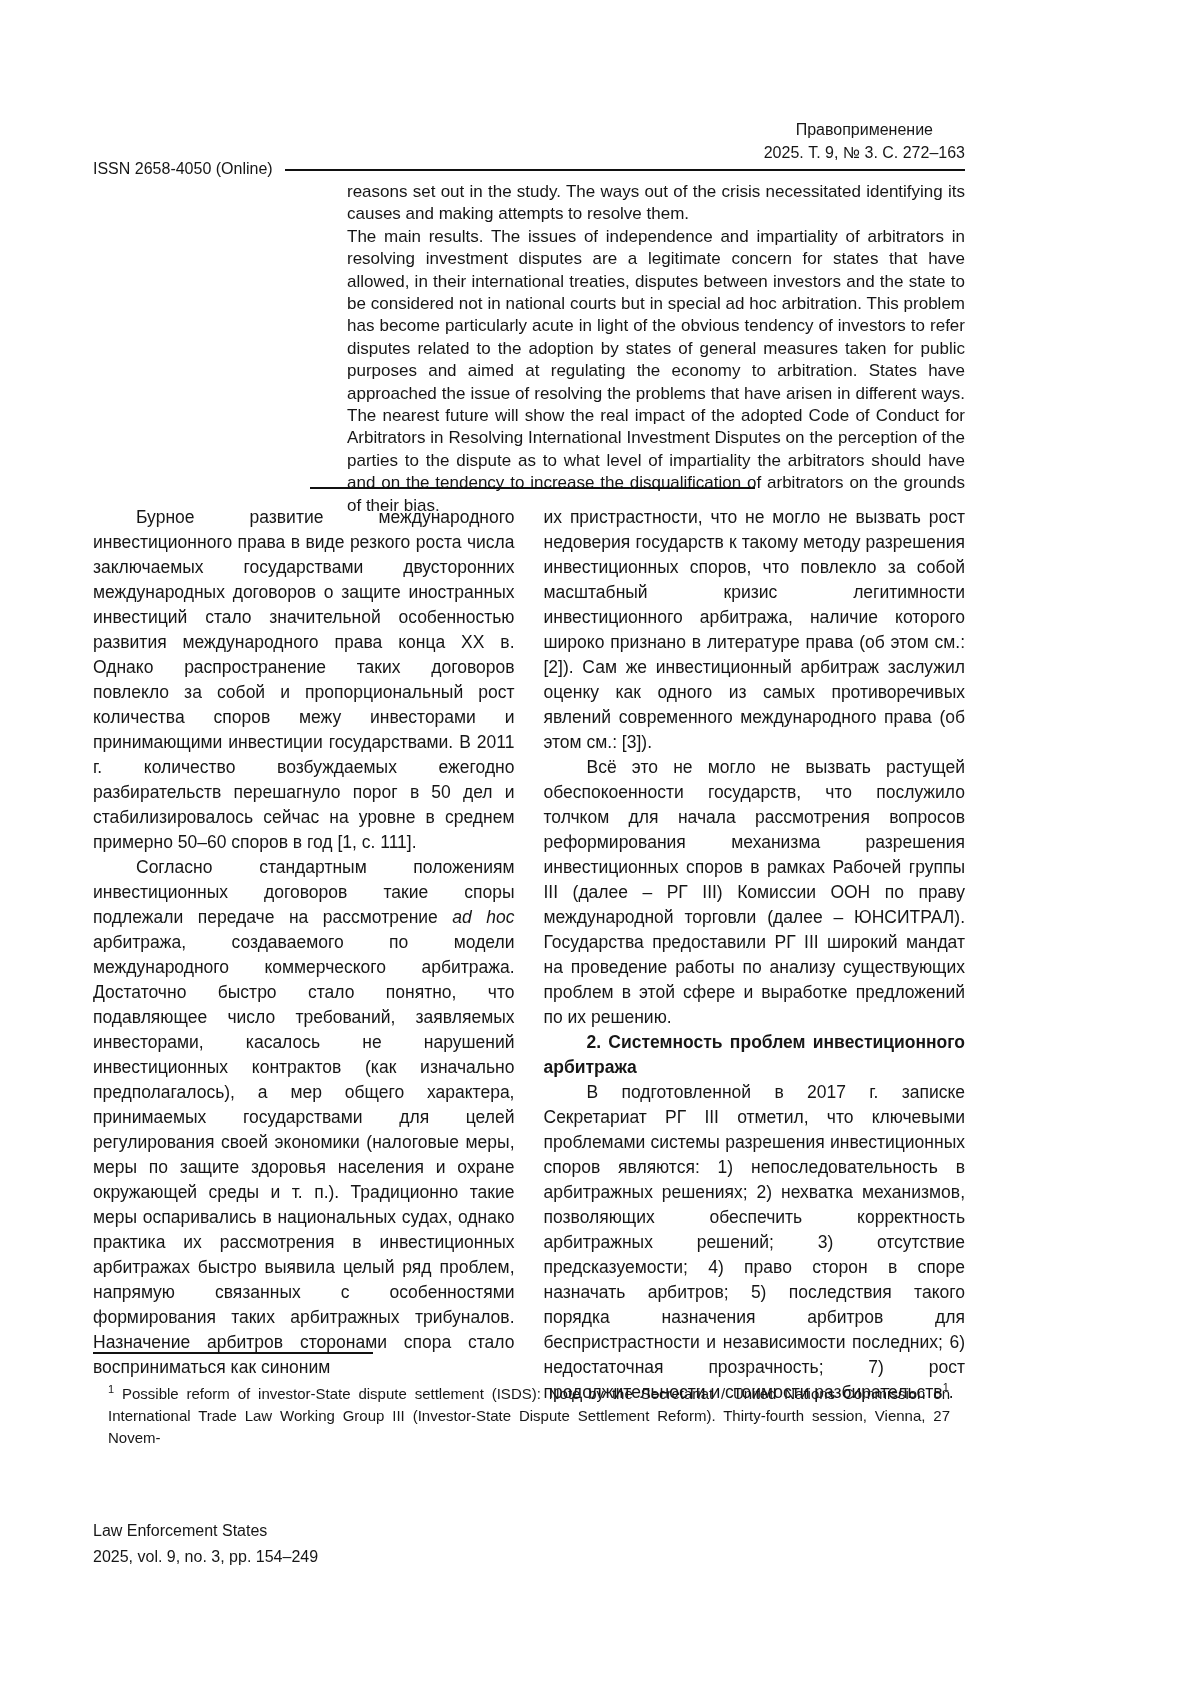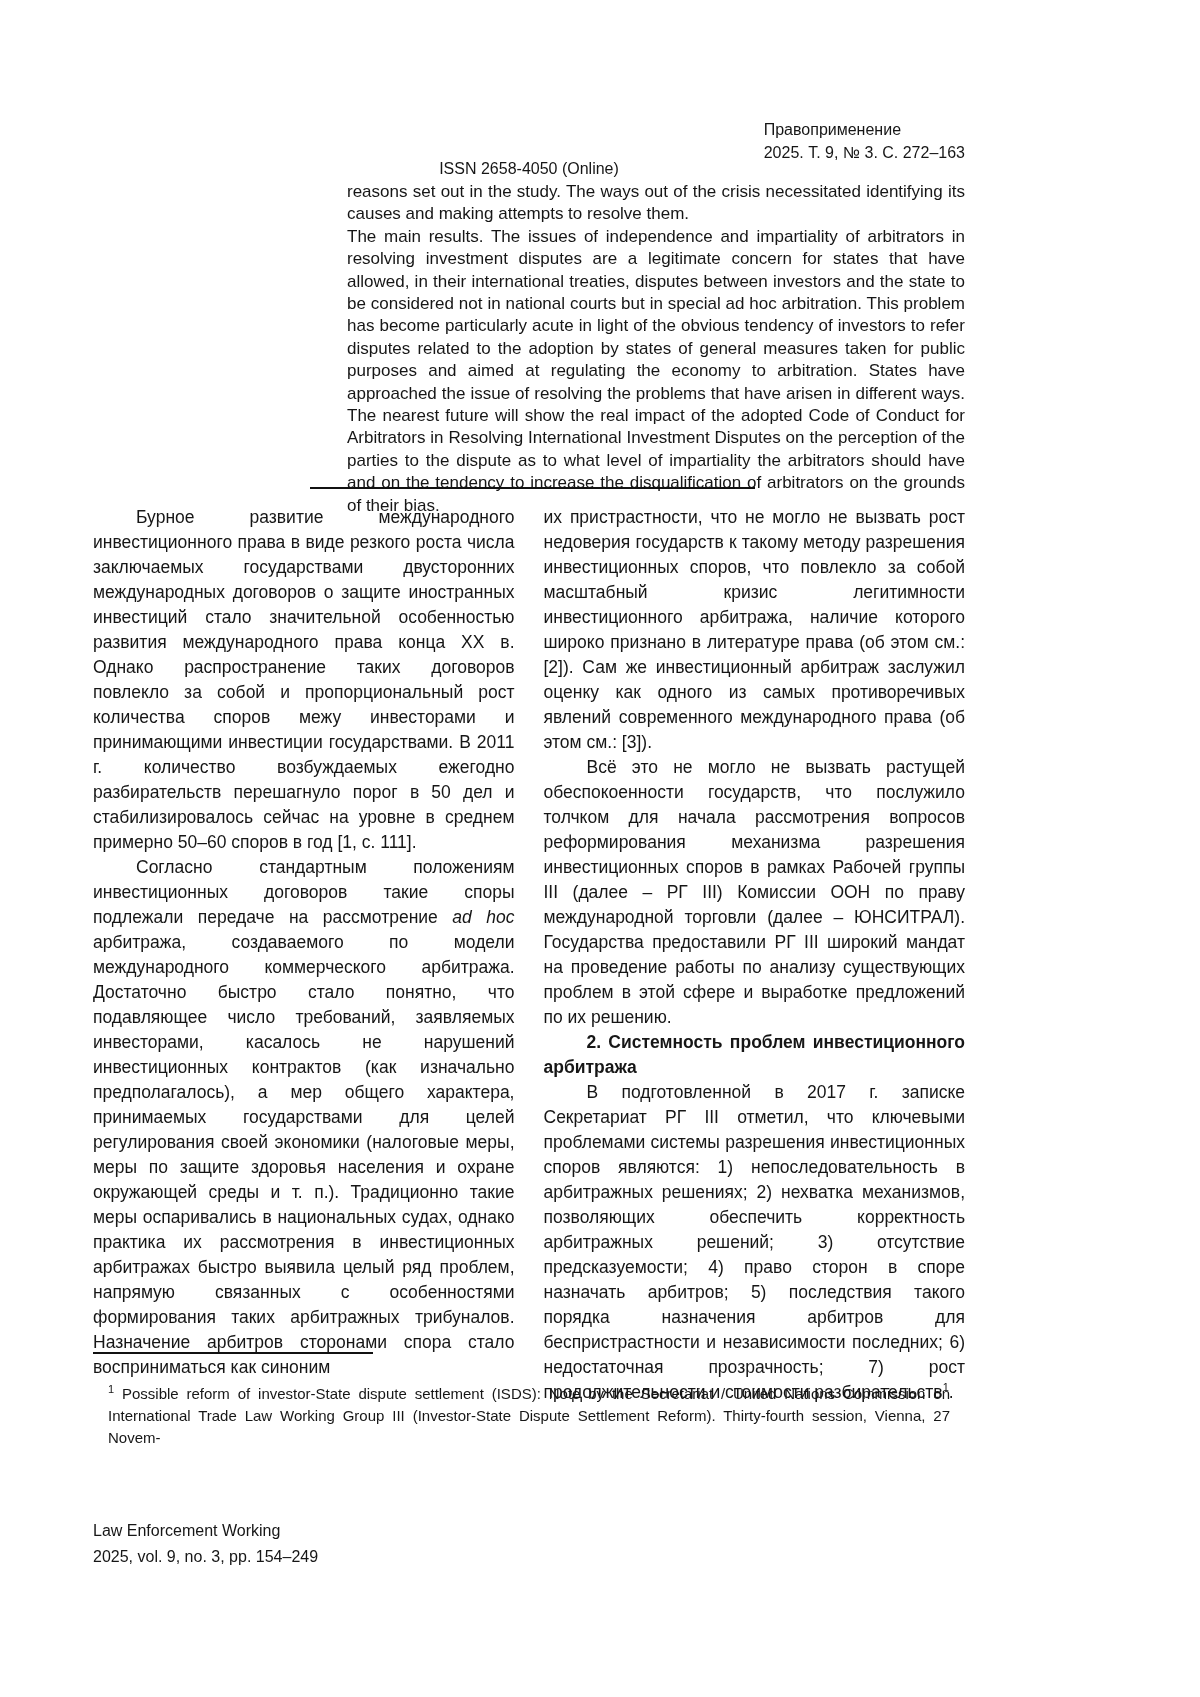--- a/index.html
+++ b/index.html
@@ -8,27 +8,26 @@
     position:relative;
     width:1200px; height:1697px;
     background:#ffffff;
     color:#161616;
     font-family:"Liberation Sans","DejaVu Sans",sans-serif;
     overflow:hidden;
   }
   
   .hdr-right {
     position:absolute; top:118px; right:235px;
-    text-align:left; font-size:16px; line-height:23px;
+    text-align:center; font-size:16px; line-height:23px;
   }
   .issn-row {
     position:absolute; top:160px; left:93px; width:872px;
     display:flex; align-items:center;
     font-size:16px;
-    flex-direction:column;
   }
   .issn-row .rule {
     flex:1; margin-left:12px;
     border-top:2.5px solid #111;
     margin-top:2px;
   }
   
   .abstract {
     position:absolute; top:181px; left:347px; width:618px;
     font-size:17px; line-height:22.4px;
@@ -116,17 +115,17 @@
 
   <div class="footnotes">
     <div class="fn-rule"></div>
     <div class="fn-cols">
       <p lang="en"><sup>1</sup><span> Possible reform of investor-State dispute settlement (ISDS): Note by the Secretariat / United Nations Commission on International Trade Law Working Group III (Investor-State Dispute Settlement Reform). Thirty-fourth session, Vienna, 27 Novem-</span></p>
     </div>
   </div>
 
 
   <div class="footer-text">
-    <div>Law Enforcement Working</div>
+    <div>Law Enforcement States</div>
     <div>2025, vol. 9, no. 3, pp. 154–249</div>
   </div>
 
 </div>
 
 </body></html>

